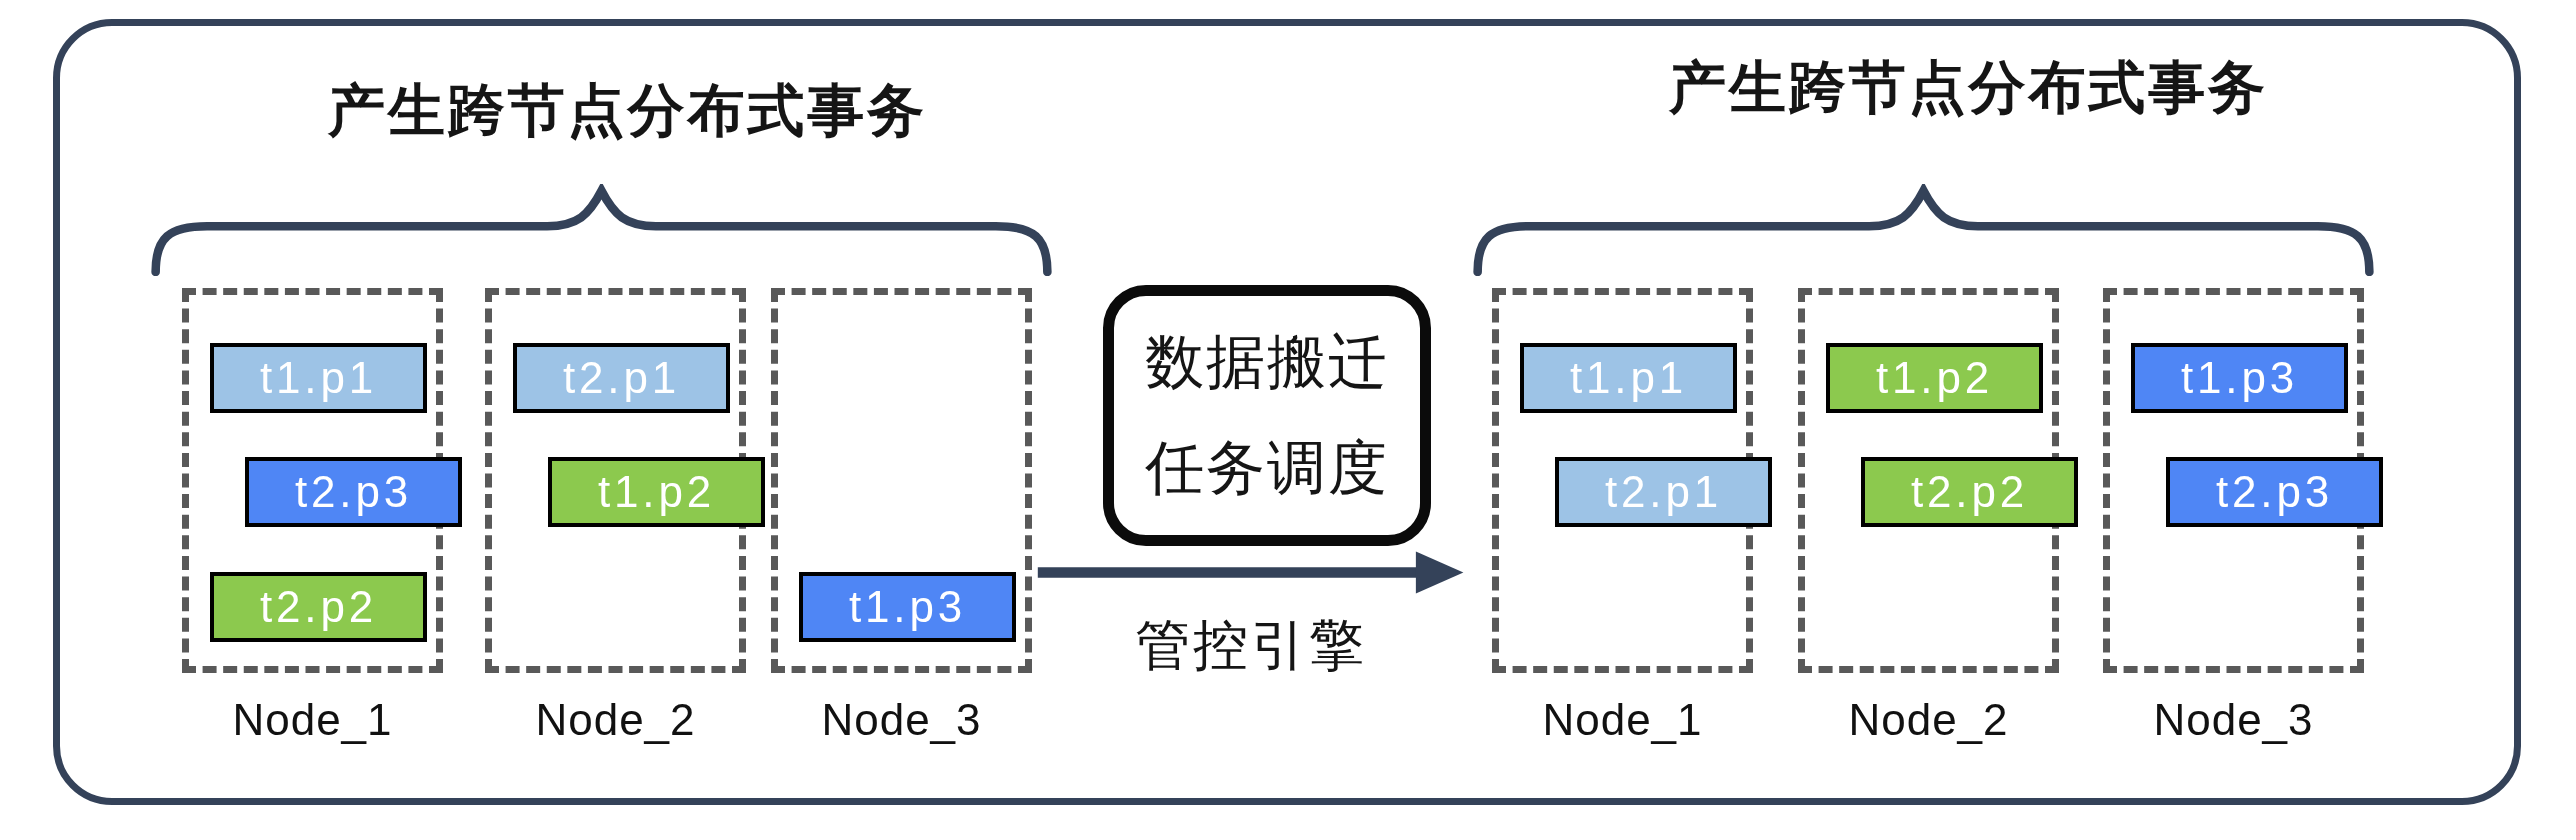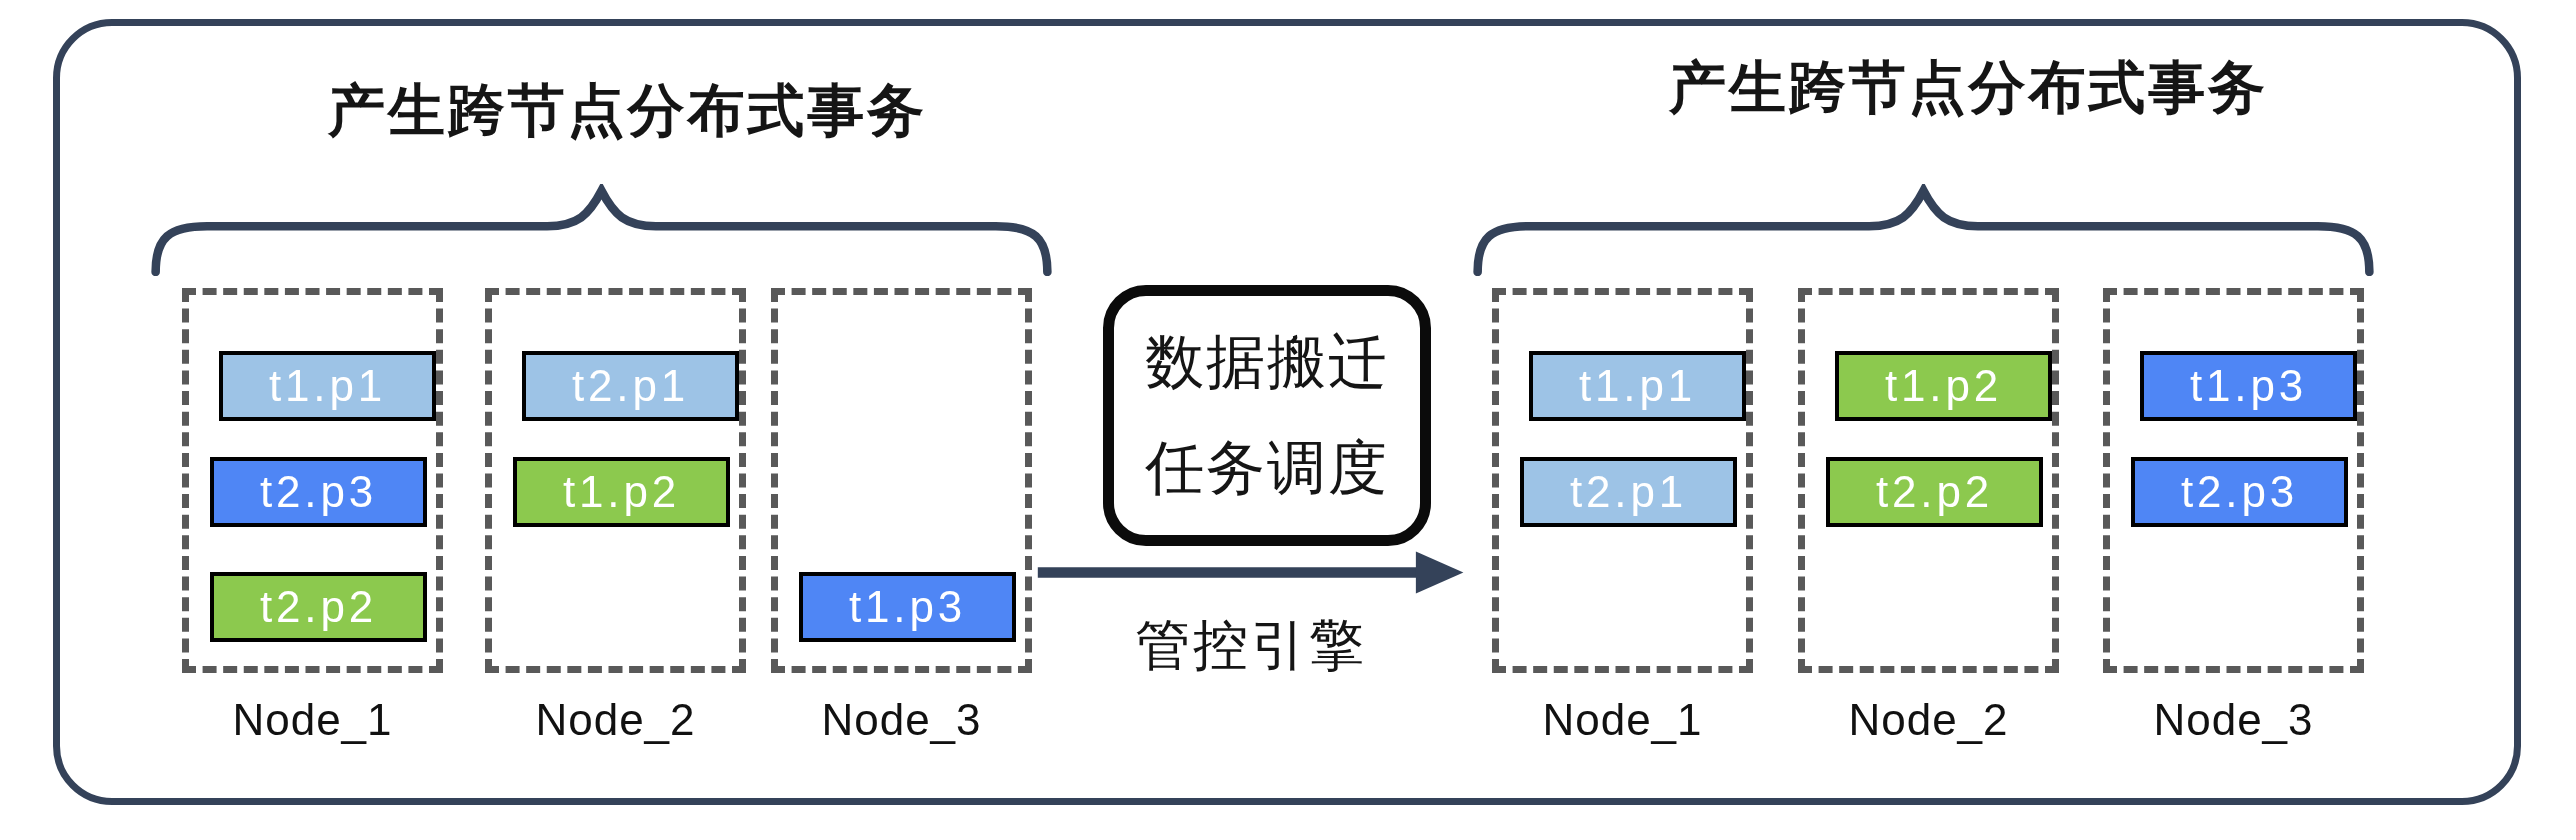--- a/index.html
+++ b/index.html
@@ -22,21 +22,21 @@
   .brace-right{left:1470px;}
   .node{
     position:absolute;top:288px;width:261px;height:385px;box-sizing:border-box;
     border:7.6px dashed #595959;background:#ffffff;
   }
   .part{
     position:absolute;left:21px;width:217px;height:70px;box-sizing:border-box;
     border:4.8px solid #000000;display:flex;align-items:center;justify-content:center;
     font-size:44px;letter-spacing:3.8px;color:#ffffff;
   }
-  .row1{top:56px;margin-left:9px;} .row2{top:162px;} .row3{top:277px;}
+  .row1{top:48px;} .row2{top:162px;margin-left:35px;} .row3{top:277px;}
   .node-label{
     position:absolute;top:695px;width:261px;text-align:center;
     font-size:44px;font-weight:normal;color:#111;letter-spacing:1px;
   }
   .engine-box{
     position:absolute;left:1103px;top:285px;width:328px;height:261px;box-sizing:border-box;
     border:11.5px solid #0b0b0b;border-radius:43px;background:#ffffff;
     display:flex;flex-direction:column;align-items:center;justify-content:center;
     font-size:59px;font-weight:500;line-height:1.32;color:#151515;letter-spacing:1.9px;gap:28px;
   }

